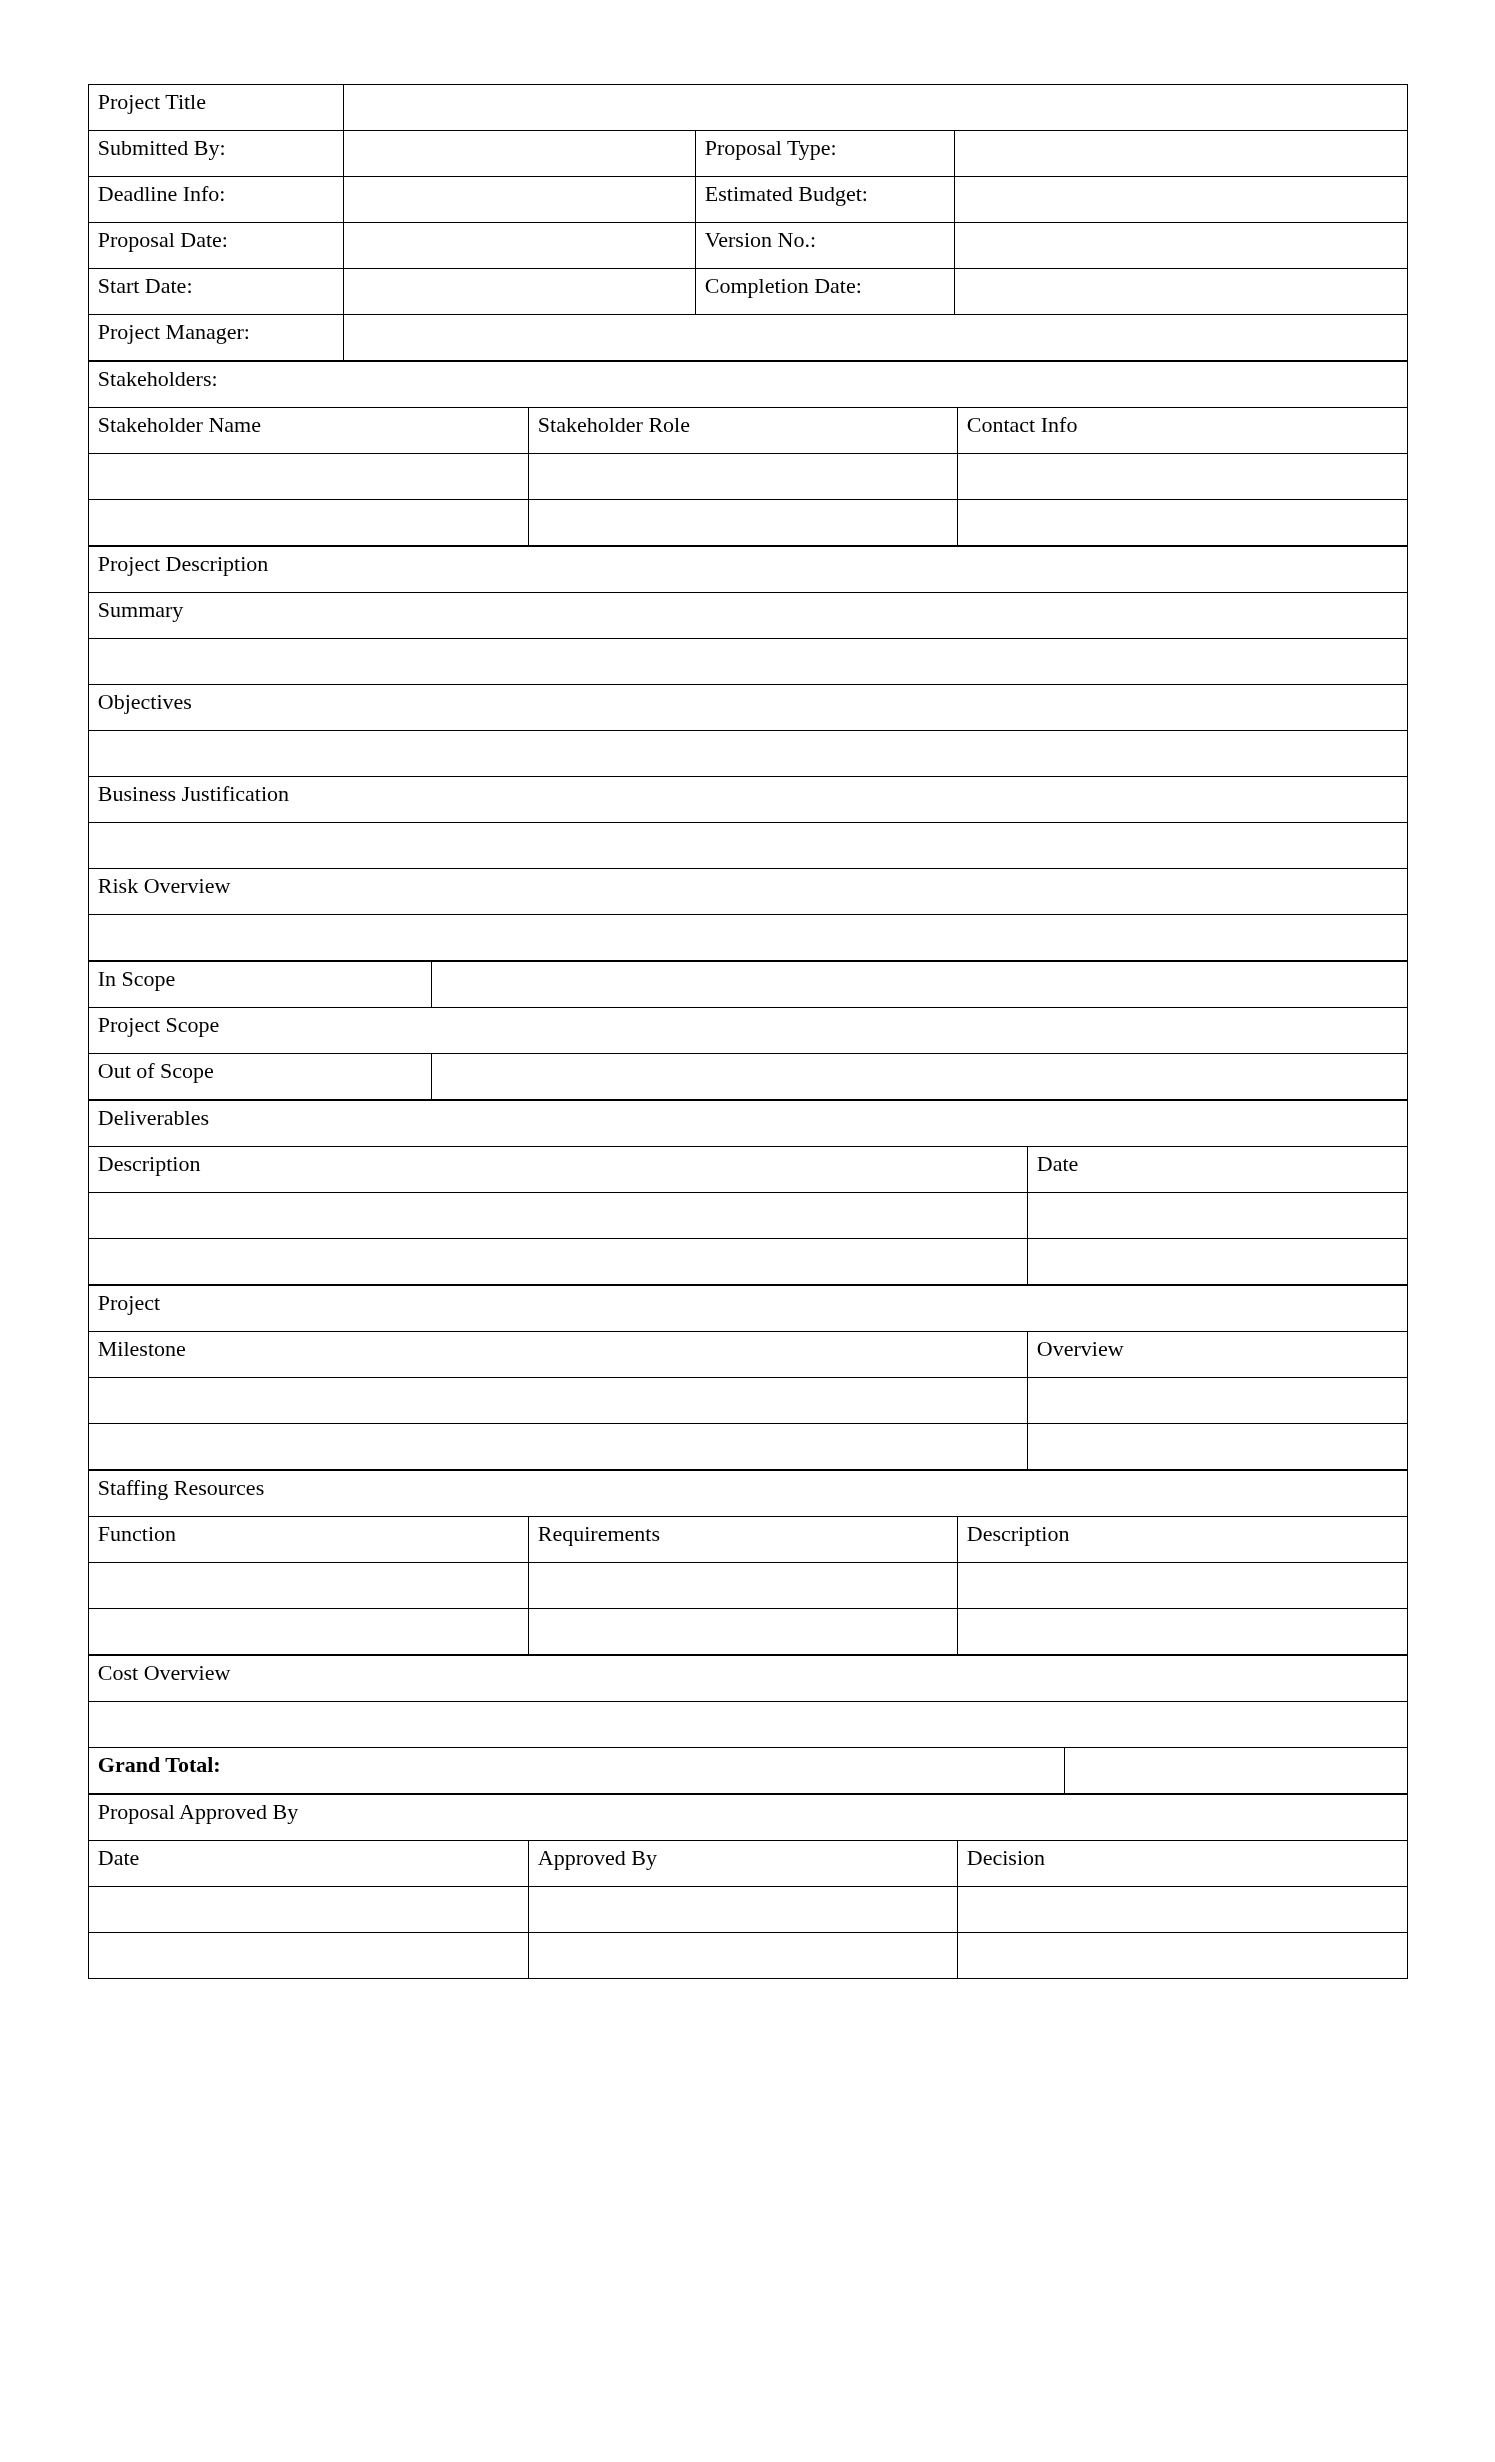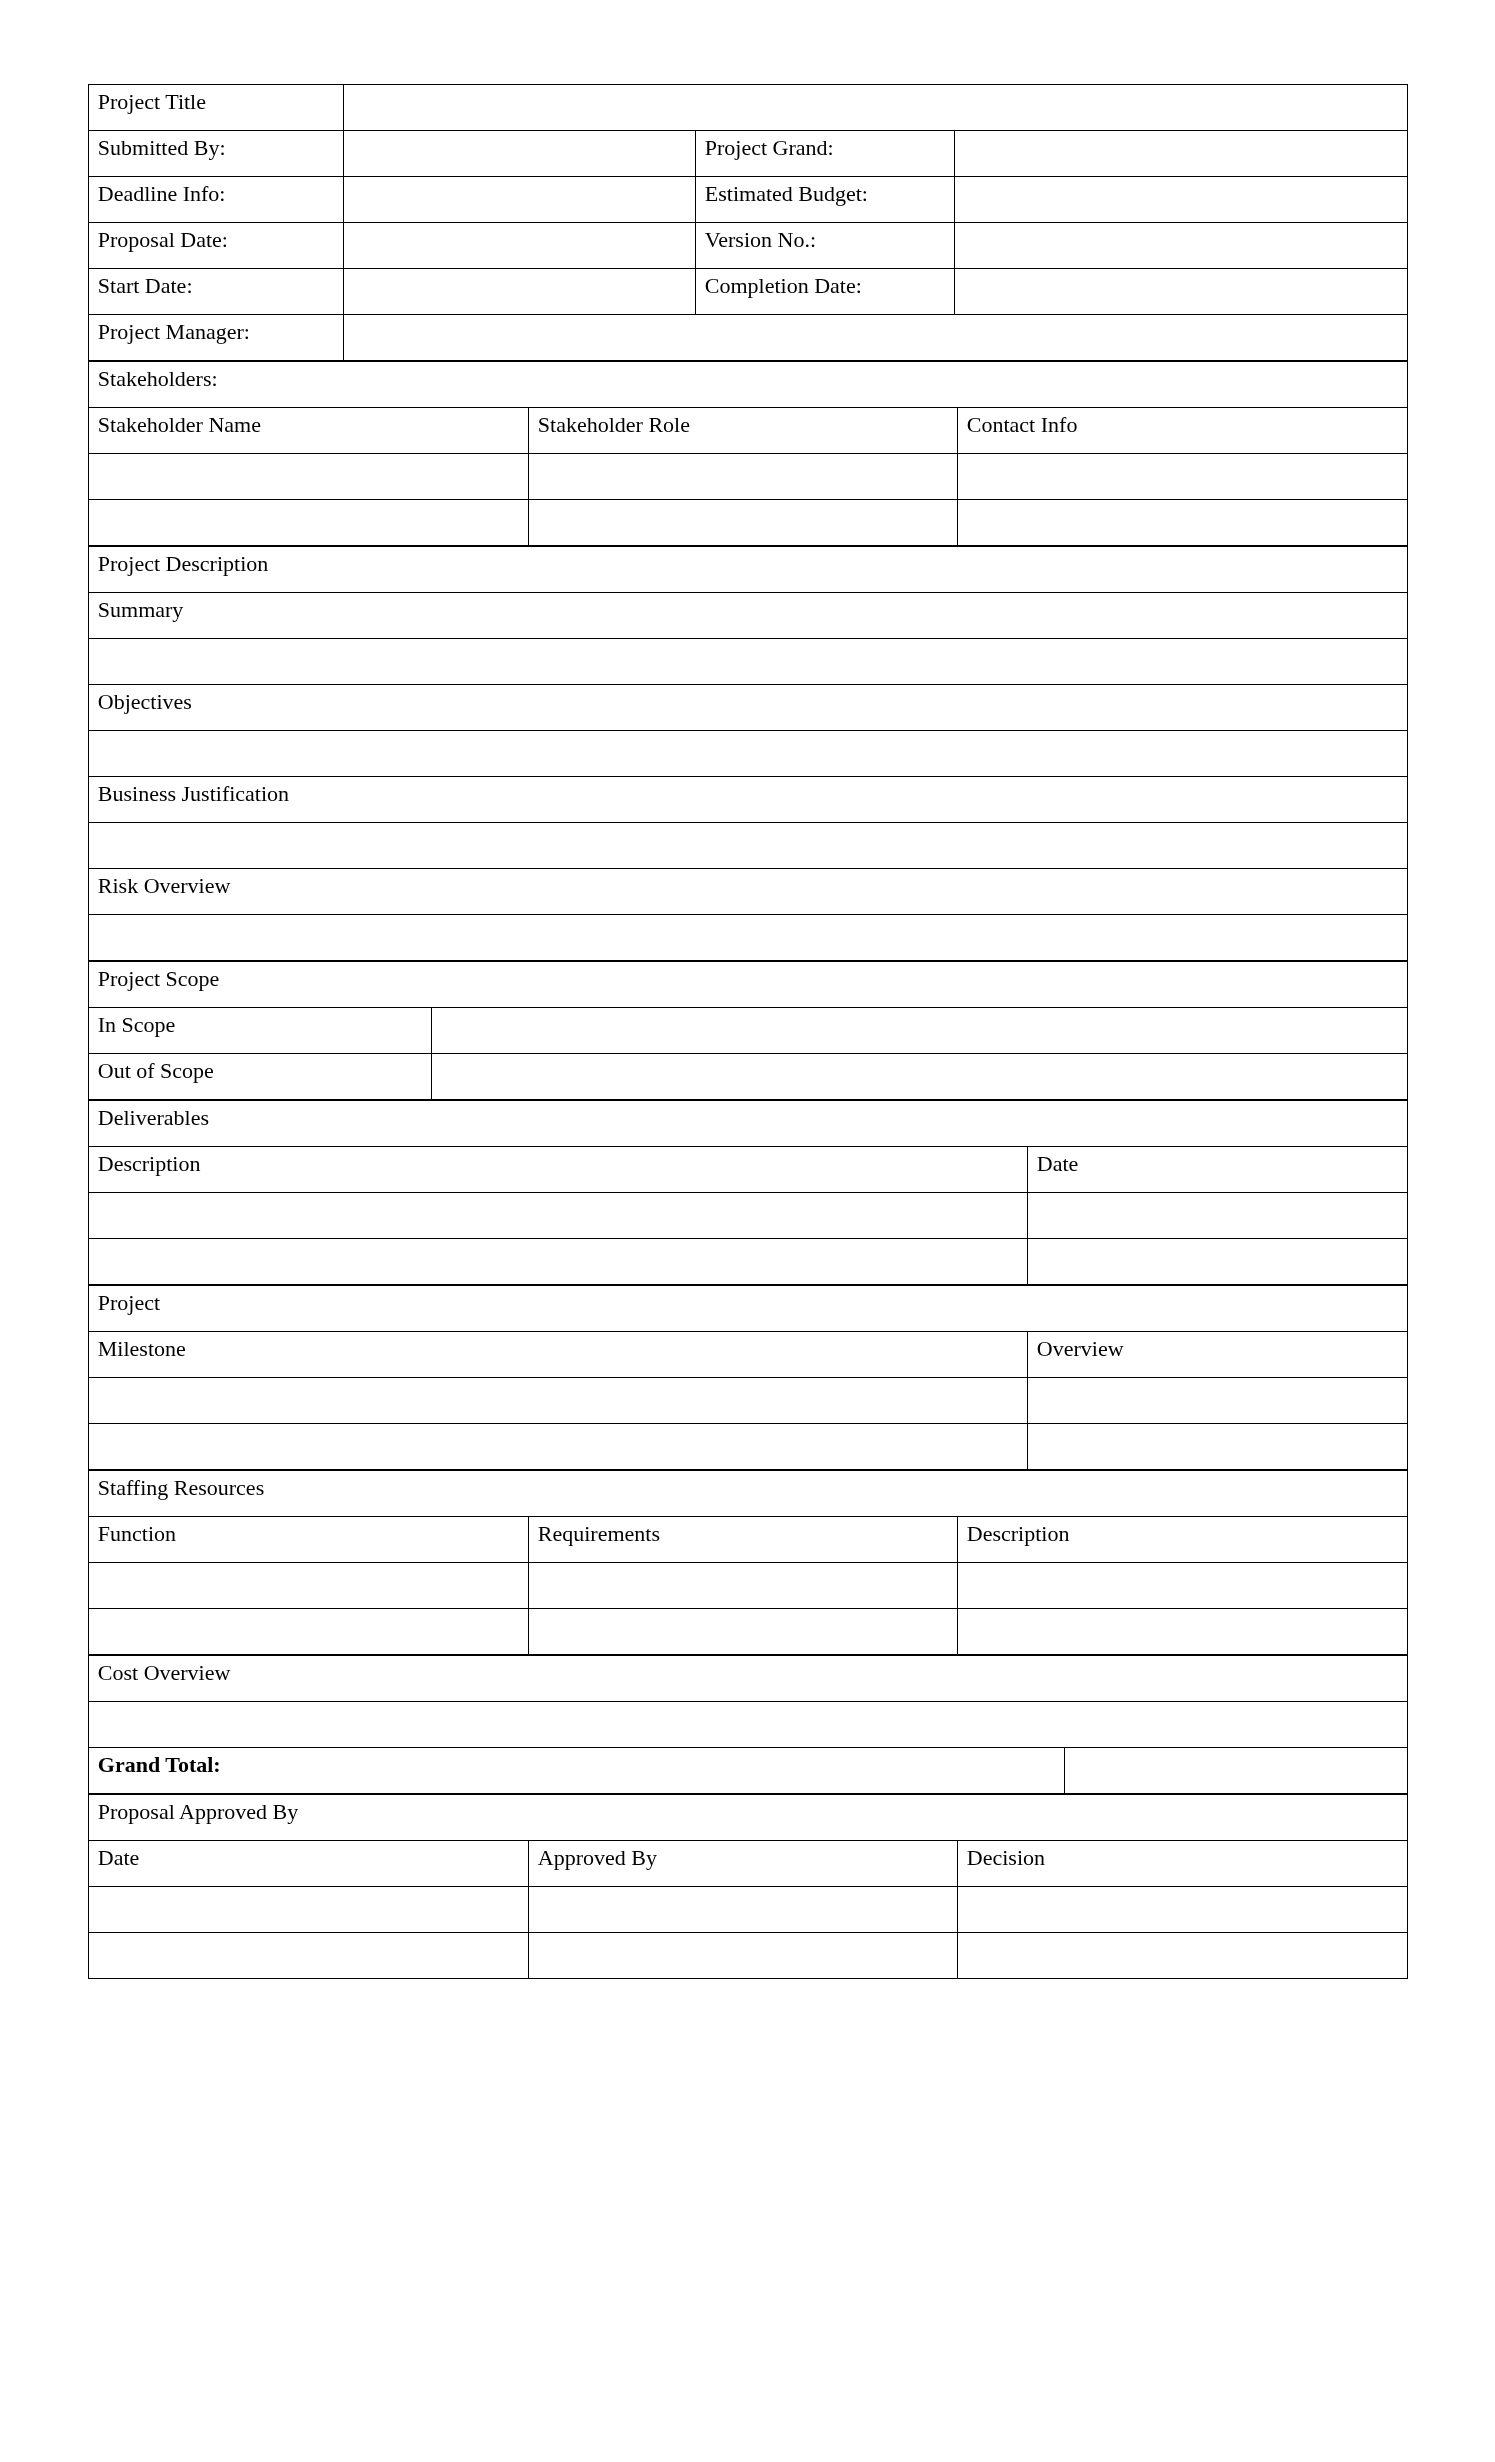--- a/index.html
+++ b/index.html
@@ -98,21 +98,21 @@
       <tbody>
 
         <tr>
           <td class="navy">Project Title</td>
           <td colspan="3"></td>
         </tr>
 
         <tr>
           <td class="navy">Submitted By:</td>
           <td></td>
-          <td class="navy">Project Grand:</td>
+          <td class="navy">Proposal Type:</td>
           <td></td>
         </tr>
 
         <tr>
           <td class="navy">Deadline Info:</td>
           <td></td>
           <td class="navy">Estimated Budget:</td>
           <td></td>
         </tr>
 
@@ -205,25 +205,25 @@
       </tbody>
     </table>
 
     <table class="form">
       <colgroup>
         <col style="width:343px">
         <col style="width:976px">
       </colgroup>
       <tbody>
         <tr>
+          <td>In Scope</td>
+          <td></td>
+        </tr>
+        <tr>
           <td class="banner" colspan="2">Project Scope</td>
-        </tr>
-        <tr>
-          <td>In Scope</td>
-          <td></td>
         </tr>
         <tr>
           <td>Out of Scope</td>
           <td></td>
         </tr>
       </tbody>
     </table>
 
     <table class="form">
       <colgroup>

